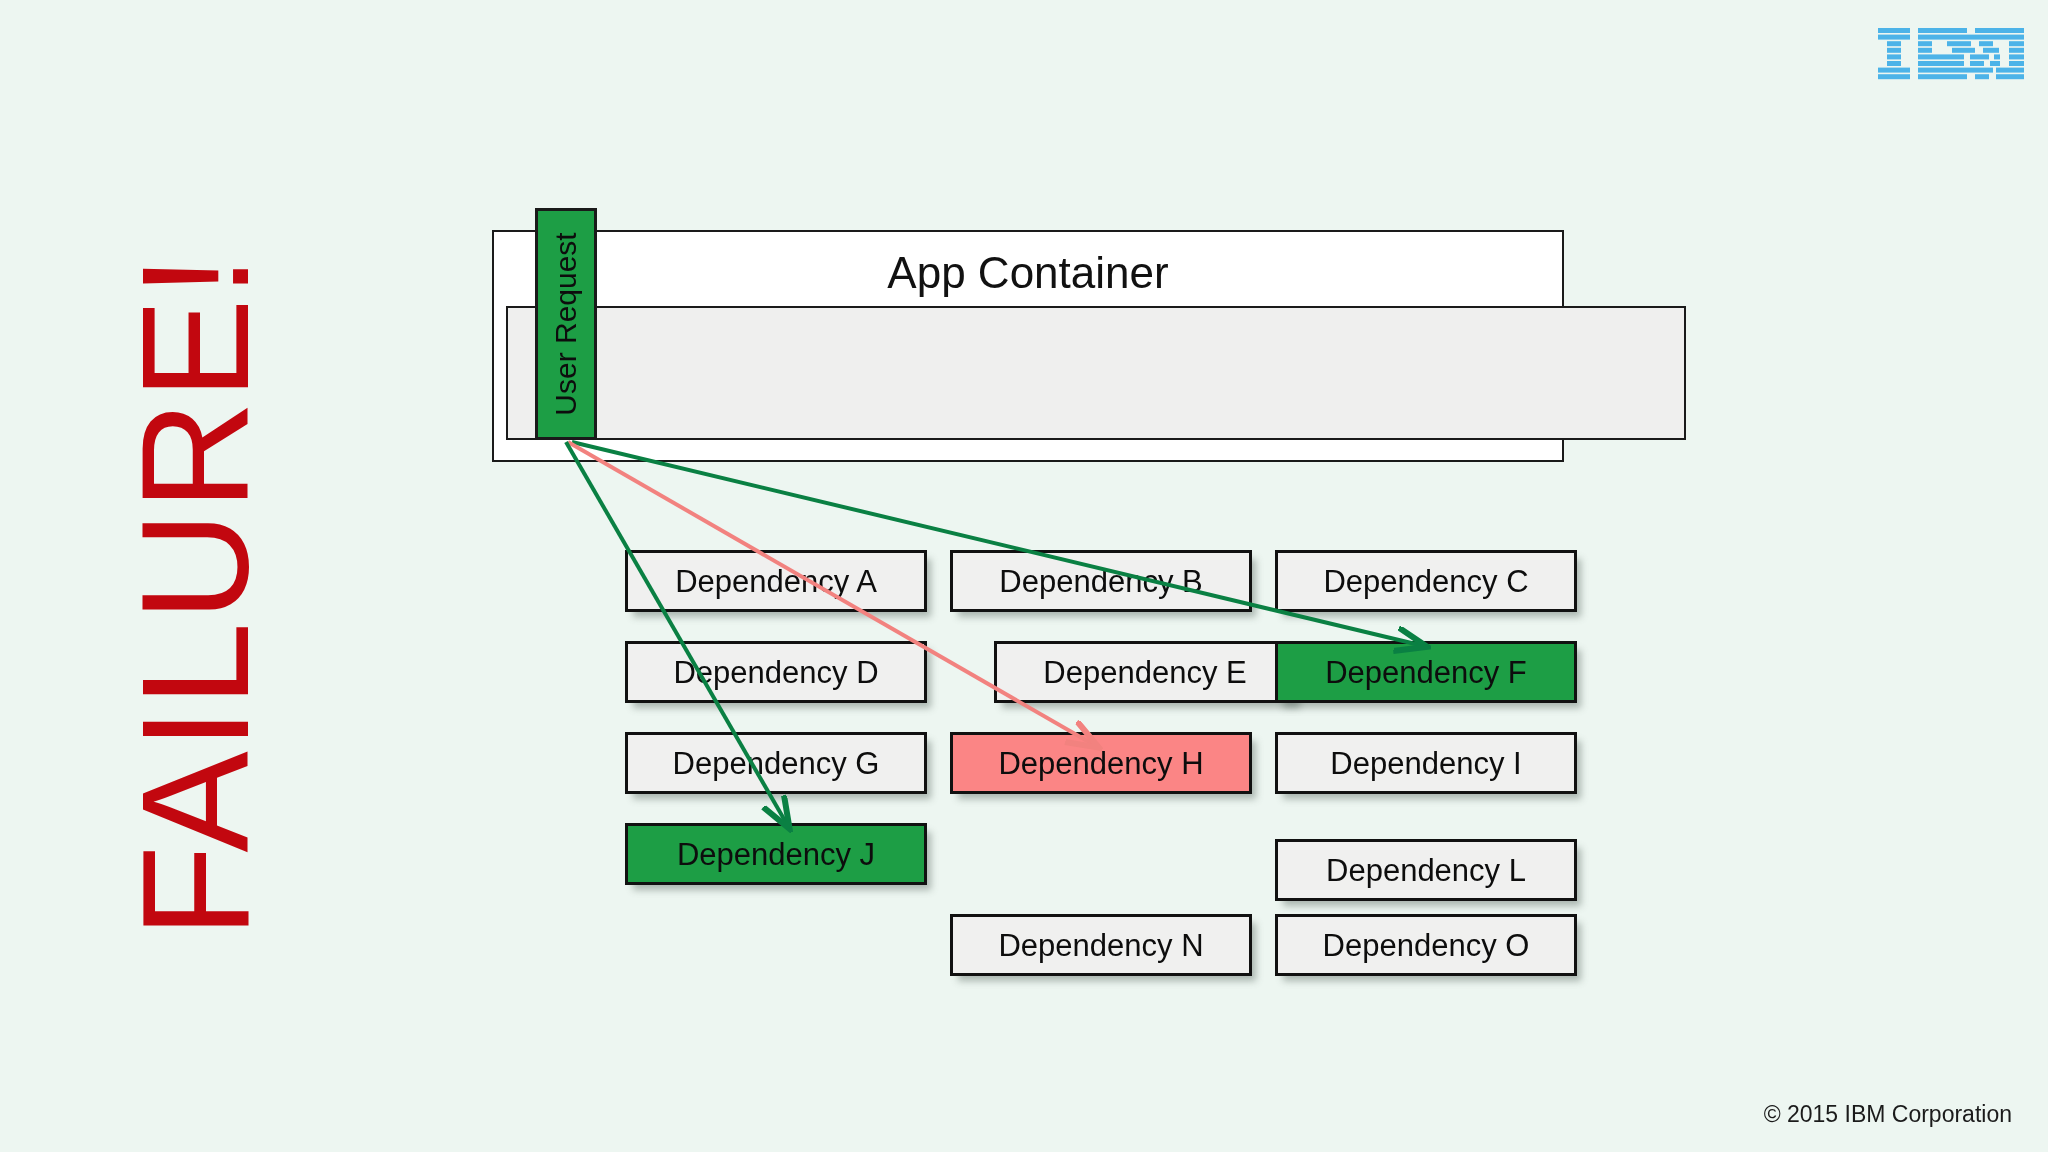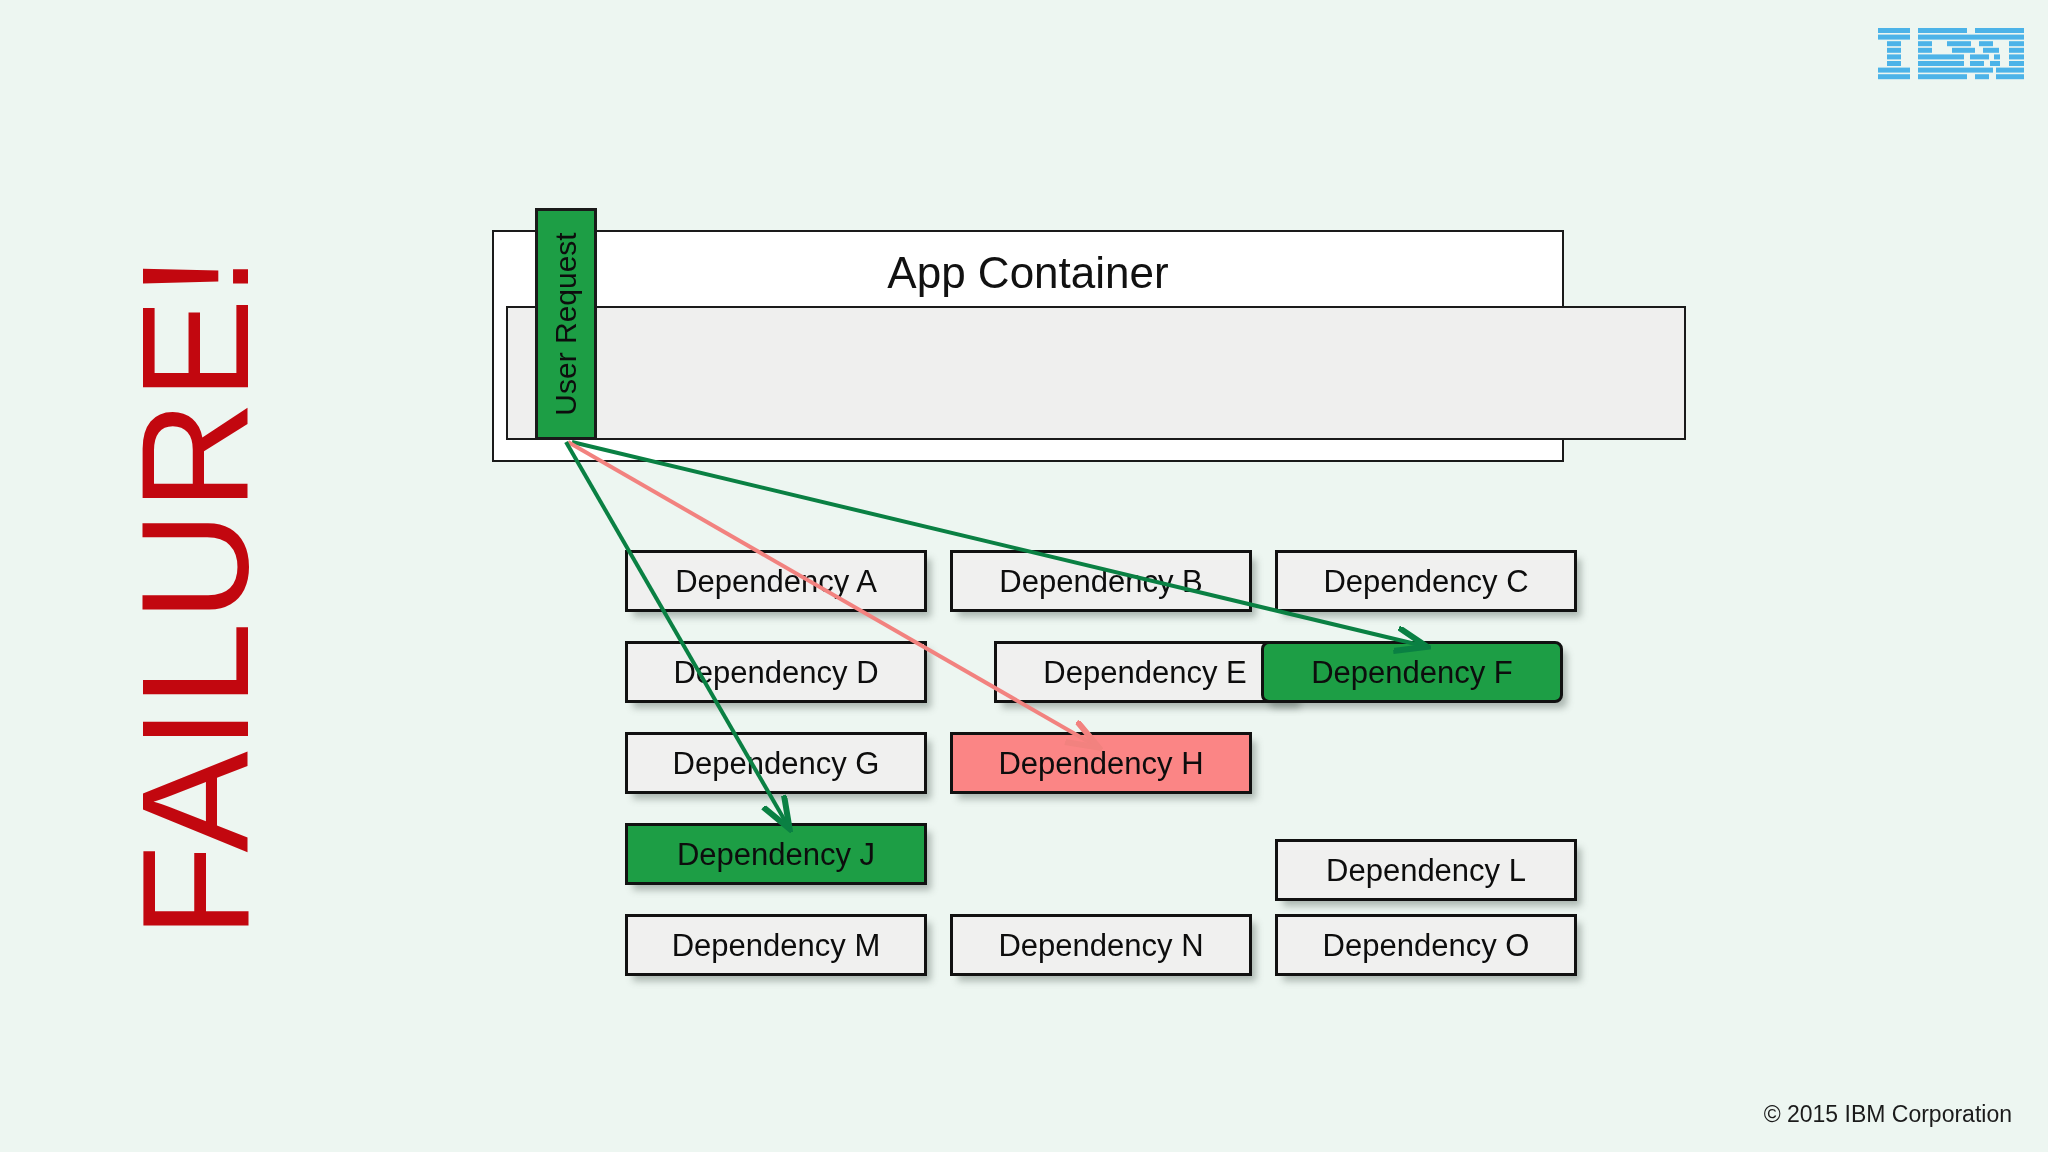--- a/index.html
+++ b/index.html
@@ -262,38 +262,38 @@
       </div>
       <div class="dep-box" style="left: 650px; top: 0px;">
         <span class="dep-label">Dependency C</span>
       </div>
       <div class="dep-box" style="left: 0px; top: 91px;">
         <span class="dep-label">Dependency D</span>
       </div>
       <div class="dep-box" style="left: 325px; top: 91px; margin-left: 44px;">
         <span class="dep-label">Dependency E</span>
       </div>
-      <div class="dep-box state-ok" style="left: 636px; top: 91px; border-radius: 8px;">
+      <div class="dep-box state-ok" style="left: 650px; top: 91px;">
         <span class="dep-label">Dependency F</span>
       </div>
       <div class="dep-box" style="left: 0px; top: 182px;">
         <span class="dep-label">Dependency G</span>
       </div>
       <div class="dep-box state-fail" style="left: 325px; top: 182px;">
         <span class="dep-label">Dependency H</span>
       </div>
+      <div class="dep-box" style="left: 650px; top: 182px;">
+        <span class="dep-label">Dependency I</span>
+      </div>
       <div class="dep-box state-ok" style="left: 0px; top: 273px;">
         <span class="dep-label">Dependency J</span>
       </div>
       <div class="dep-box" style="left: 650px; top: 289px; justify-content: center;">
         <span class="dep-label">Dependency L</span>
       </div>
-      <div class="dep-box" style="left: 0px; top: 364px;">
-        <span class="dep-label">Dependency M</span>
-      </div>
       <div class="dep-box" style="left: 325px; top: 364px;">
         <span class="dep-label">Dependency N</span>
       </div>
       <div class="dep-box" style="left: 650px; top: 364px;">
         <span class="dep-label">Dependency O</span>
       </div>
     </div>
 
   <div class="footer-copyright">© 2015 IBM Corporation</div>
 

